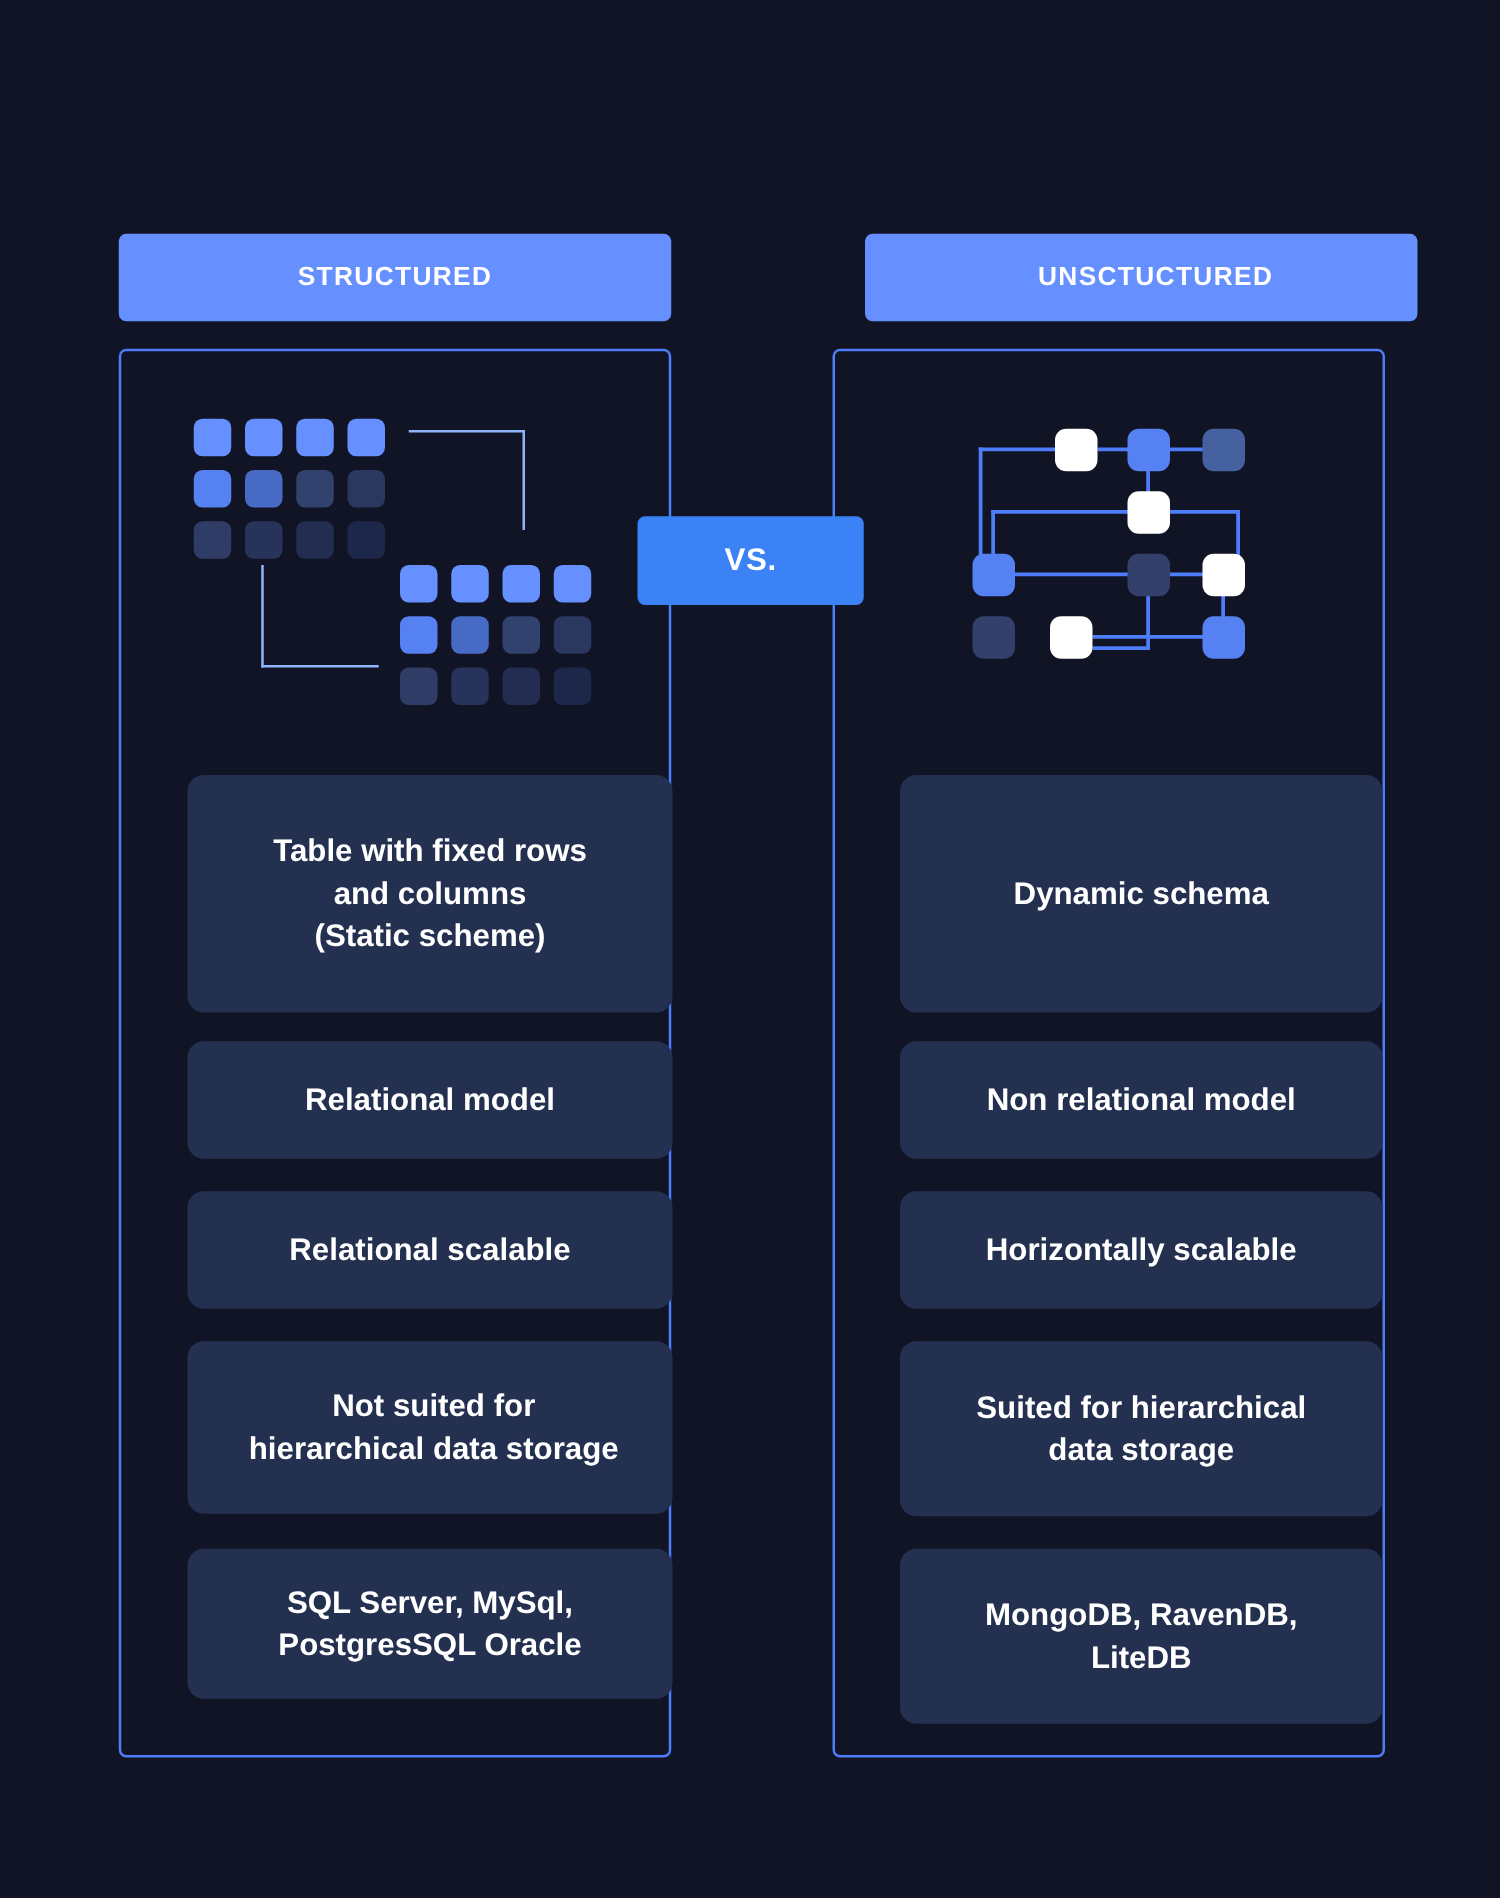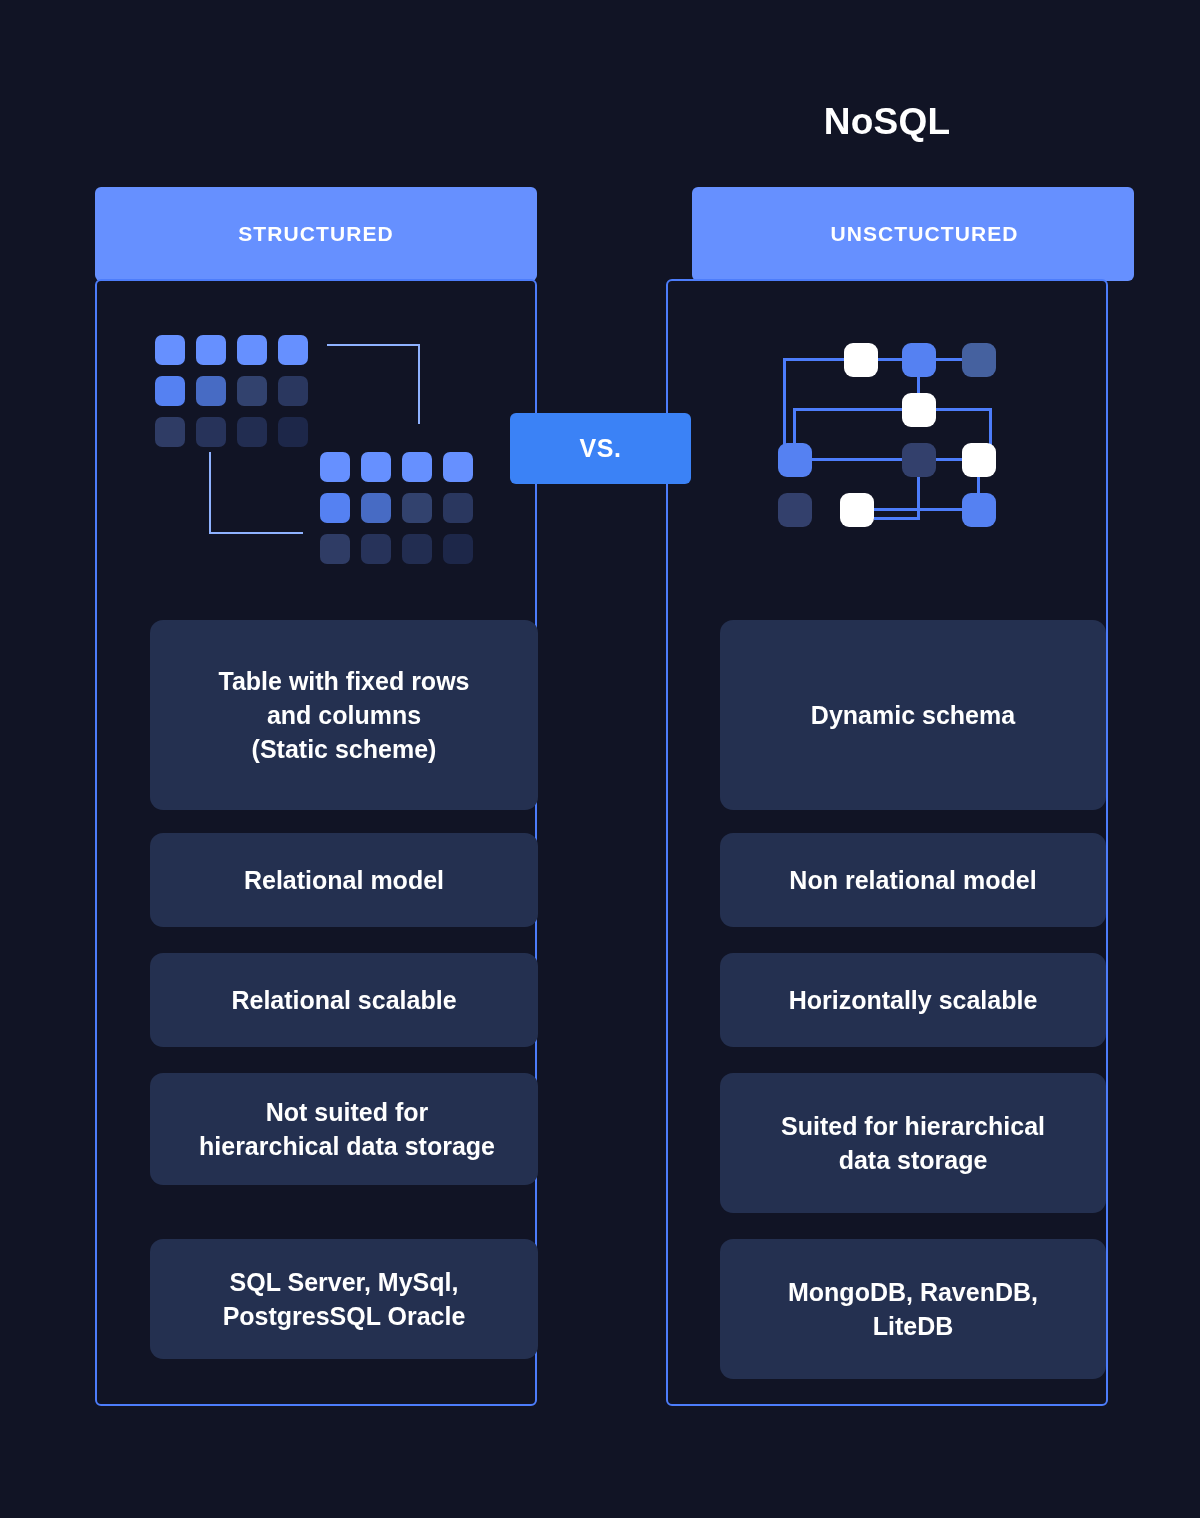--- a/index.html
+++ b/index.html
@@ -19,21 +19,21 @@
     color:#ffffff;
     text-align:center;
     letter-spacing:.2px;
   }
   #title-sql   { left:95px;  top:101px; width:442px; }
   #title-nosql { left:666px; top:101px; width:442px; }
 
   
   .band {
     position:absolute;
-    height:94px;
+    height:70px;
     background:#6690ff;
     border-radius:6px;
     display:flex; align-items:center; justify-content:center;
     font-size:21px; font-weight:bold; color:#ffffff;
     letter-spacing:1.1px;
   }
   #band-sql   { left:95px;  top:187px; width:442px; }
   #band-nosql { left:692px; top:187px; width:442px;padding-left:23px; }
 
   
@@ -96,21 +96,20 @@
     margin-left:28px;
   }
   .card.sql   { left:122px; width:388px; }
   .card.nosql { left:692px; width:386px; }
 </style>
 </head>
 <body>
 
 <div id="stage">
 
-  <div class="col-title" id="title-nosql">NoSQL</div>
 
   <div class="band" id="band-sql">STRUCTURED</div>
   <div class="band" id="band-nosql">UNSCTUCTURED</div>
 
   <div class="panel" id="panel-sql"></div>
   <div class="panel" id="panel-nosql"></div>
 
   <div id="vs-badge">VS.</div>
 
   <div class="illus" id="illus-sql">
@@ -175,21 +174,21 @@
 
   <div class="card sql" style="top:620px; height:190px;">
       <span>Table with fixed rows<br>and columns<br>(Static scheme)</span>
     </div>
   <div class="card sql" style="top:833px; height:94px;">
       <span>Relational model</span>
     </div>
   <div class="card sql" style="top:953px; height:94px;">
       <span>Relational scalable</span>
     </div>
-  <div class="card sql" style="top:1073px; height:112px;padding-left:24px;">
+  <div class="card sql" style="top:1073px; height:138px;padding-left:24px;">
       <span>Not suited for<br>hierarchical data storage</span>
     </div>
   <div class="card sql" style="top:1239px; height:120px;">
       <span>SQL Server, MySql,<br>PostgresSQL Oracle</span>
     </div>
 
   <div class="card nosql" style="top:620px; height:190px;">
       <span>Dynamic schema</span>
     </div>
   <div class="card nosql" style="top:833px; height:94px;">

